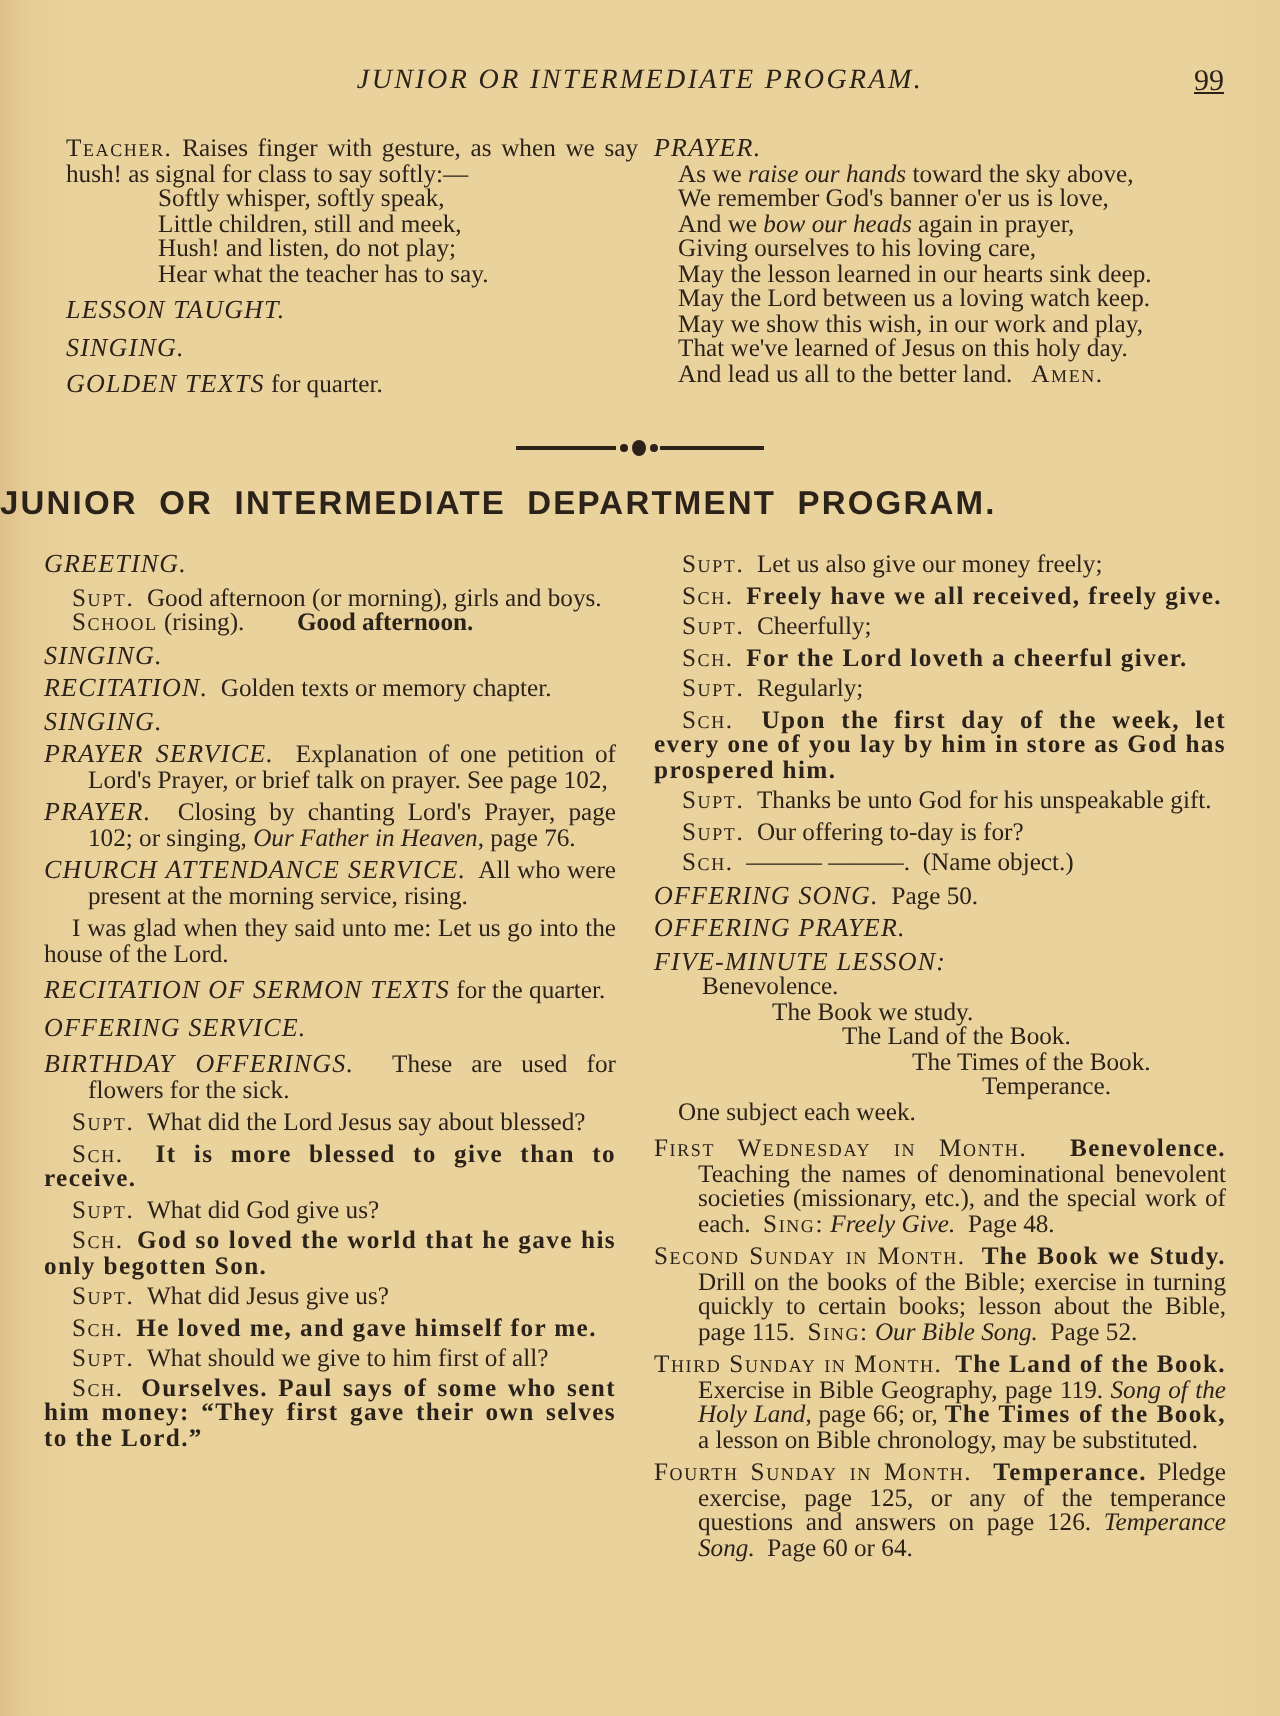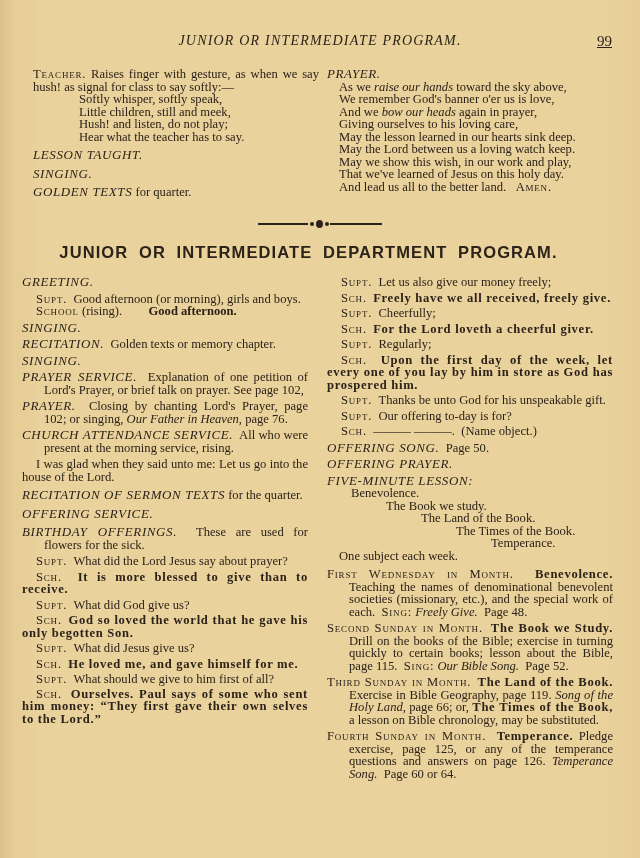--- a/index.html
+++ b/index.html
@@ -27,21 +27,21 @@
   .ornament { position: absolute; left: 258px; top: 221px; width: 124px; height: 6px; }
   .ornament .line { position: absolute; top: 2px; height: 2px; background: #2b2219; }
   .ornament .l1 { left: 0; width: 50px; }
   .ornament .l2 { left: 72px; width: 52px; }
   .ornament .dot { position: absolute; border-radius: 50%; background: #2b2219; }
   .ornament .d1 { left: 52px; top: 1px; width: 4px; height: 4px; }
   .ornament .d2 { left: 58px; top: -1px; width: 7px; height: 8px; }
   .ornament .d3 { left: 67px; top: 1px; width: 4px; height: 4px; }
 
   .section-title {
-    position: absolute; top: 243px; left: 0; width: 617px; text-align: center;
+    position: absolute; top: 243px; left: 0; width: 617px; 
     font-family: "Liberation Sans", "DejaVu Sans", sans-serif;
     font-weight: bold; font-size: 16.5px; letter-spacing: 1.1px; word-spacing: 5px;
   }
 
   .head { font-size: 13px; letter-spacing: 0.6px; margin: 0; font-style: italic; }
   .hang { padding-left: 22px; text-indent: -22px; }
   .ind { text-indent: 14px; }
   .verse { padding-left: 46px; }
   .verse-r { padding-left: 12px; }
   .sc { font-variant: small-caps; letter-spacing: 0.8px; }
@@ -153,21 +153,21 @@
     </div>
     <div class="gap"></div>
     <div class="head">OFFERING SERVICE.</div>
     <div class="gap"></div>
     <div class="hang">
       <span class="head">BIRTHDAY OFFERINGS.</span>&nbsp;
       <span>These are used for flowers for the sick.</span>
     </div>
     <div class="sgap"></div>
     <div id="left-dialogue">
-        <div class="ind" style="margin-bottom: 3px;"><span class="sc">Supt.</span>&nbsp;&nbsp;<span>What did the Lord Jesus say about prayer?</span></div>
+        <div class="ind" style="margin-bottom: 3px;"><span class="sc">Supt.</span>&nbsp;&nbsp;<span>What did the Lord Jesus say about blessed?</span></div>
         <div class="ind" style="margin-bottom: 3px;"><span class="sc">Sch.</span>&nbsp;&nbsp;<span class="bs">It is more blessed to give than to receive.</span></div>
         <div class="ind" style="margin-bottom: 3px;"><span class="sc">Supt.</span>&nbsp;&nbsp;<span>What did God give us?</span></div>
         <div class="ind" style="margin-bottom: 3px;"><span class="sc">Sch.</span>&nbsp;&nbsp;<span class="bs">God so loved the world that he gave his only begotten Son.</span></div>
         <div class="ind" style="margin-bottom: 3px;"><span class="sc">Supt.</span>&nbsp;&nbsp;<span>What did Jesus give us?</span></div>
         <div class="ind" style="margin-bottom: 3px;"><span class="sc">Sch.</span>&nbsp;&nbsp;<span class="bs">He loved me, and gave himself for me.</span></div>
         <div class="ind" style="margin-bottom: 2px;"><span class="sc">Supt.</span>&nbsp;&nbsp;<span>What should we give to him first of all?</span></div>
         <div class="ind" style="margin-bottom: 3px;"><span class="sc">Sch.</span>&nbsp;&nbsp;<span class="bs">Ourselves. Paul says of some who sent him money: “They first gave their own selves to the Lord.”</span></div>
       </div>
   </div>
 

